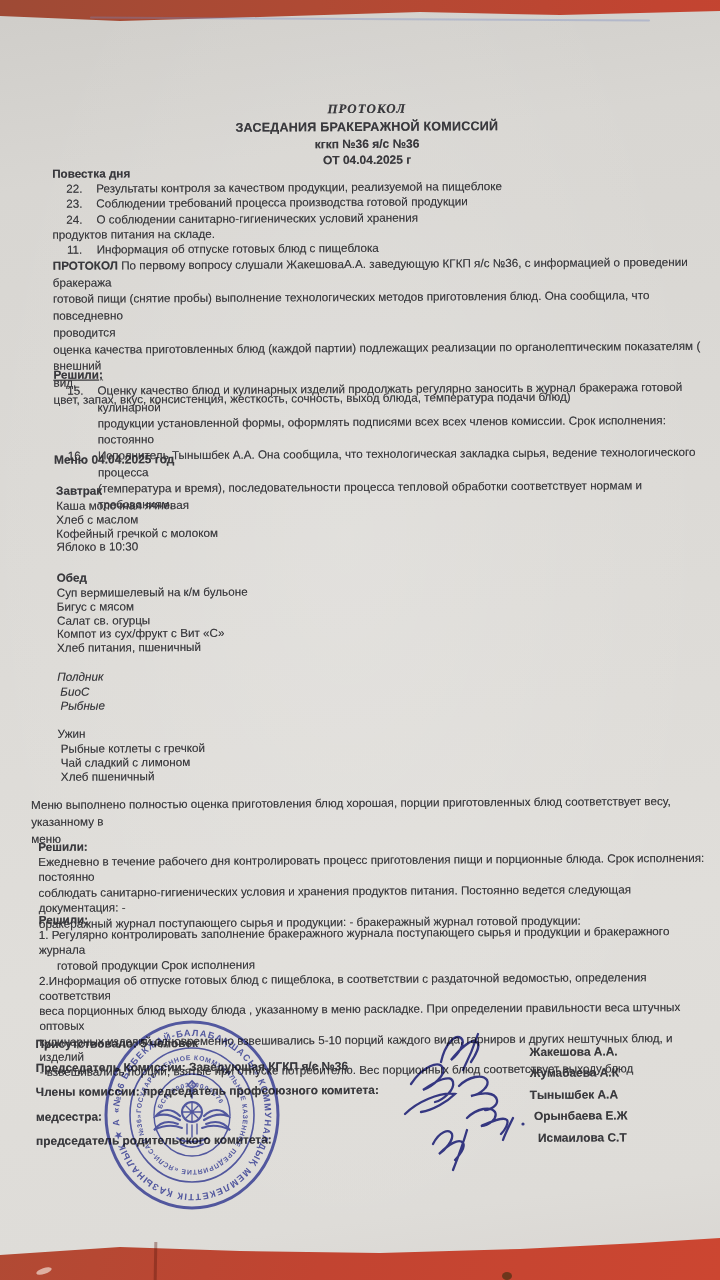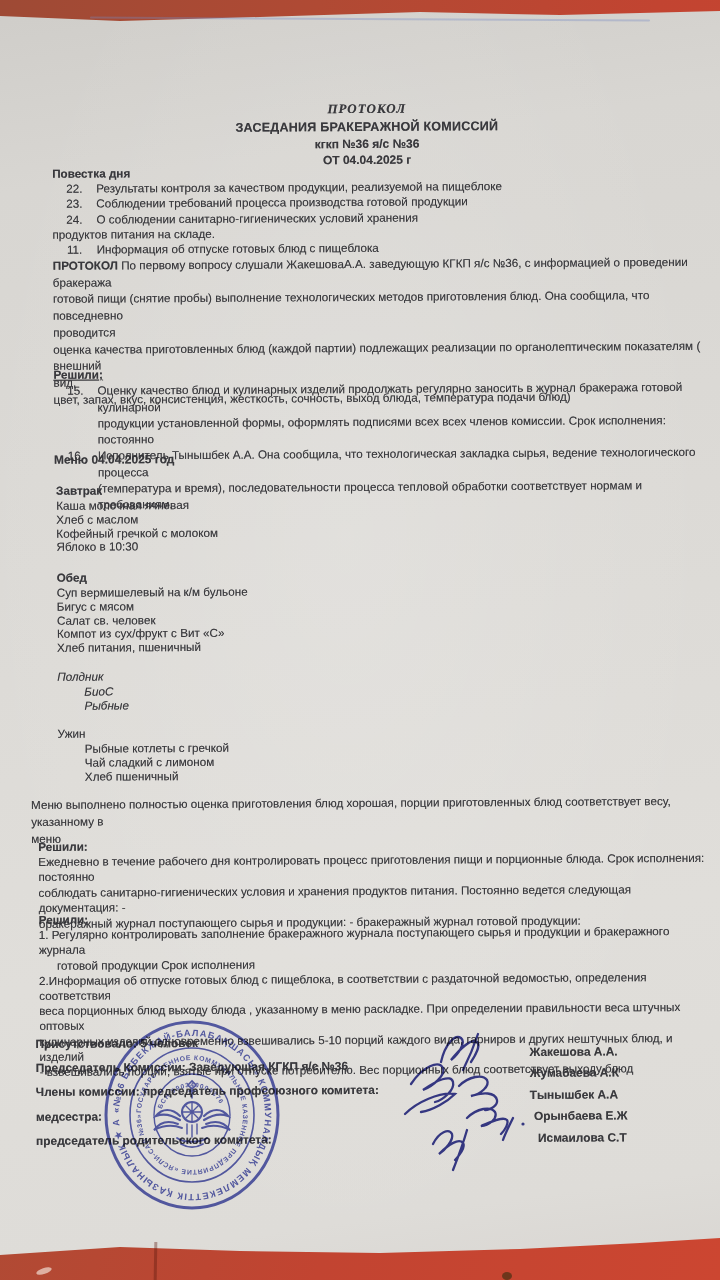--- a/index.html
+++ b/index.html
@@ -38,21 +38,21 @@
   .num{flex:0 0 44px;text-align:center;}
   .session{top:256px;left:55px;width:648px;font-size:11.7px;line-height:16.7px;}
   .res1{top:365px;left:55px;width:650px;font-size:11.7px;line-height:16.3px;}
   .res-hd{font-weight:700;}
   .res-hd.ul{text-decoration:underline;}
   .menu-title{top:451px;left:55px;font-weight:700;font-size:12px;}
   .meal{left:57px;font-size:11.7px;line-height:13.8px;}
   .meal .mname{line-height:17px;}
   .meal.bold-name .mname{font-weight:700;}
   .m1{top:480px;}.m2{top:567px;}.m3{top:666px;font-style:italic;}.m4{top:723px;}
-  .m3 .mi,.m4 .mi{padding-left:3px;margin-left:24px;}
+  .m3 .mi,.m4 .mi{padding-left:3px;}
   .summary{top:794px;left:30px;width:676px;font-size:11.7px;line-height:17px;}
   .res2{top:838px;left:37px;width:668px;font-size:11.7px;line-height:15.4px;}
   .res2 .res-hd{line-height:14px;}
   .res3{top:910px;left:37px;width:664px;font-size:11.7px;line-height:15.2px;}
   .res3 .ind{padding-left:18px;}
   .footer{top:1030px;left:33px;width:420px;font-weight:700;font-size:11.9px;line-height:24.2px;}
   .names{top:1043px;left:527px;width:180px;font-weight:700;font-size:11.9px;line-height:21.4px;}
   .names div:nth-child(4){padding-left:4px;}
   .names div:nth-child(5){padding-left:8px;}
   
@@ -136,21 +136,21 @@
       <div class="mi">Каша молочная ячневая</div>
       <div class="mi">Хлеб с маслом</div>
       <div class="mi">Кофейный гречкой с молоком</div>
       <div class="mi">Яблоко в 10:30</div>
     </div>
 
     <div class="sec meal m2 bold-name">
       <div class="mname">Обед</div>
       <div class="mi">Суп вермишелевый на к/м бульоне</div>
       <div class="mi">Бигус с мясом</div>
-      <div class="mi">Салат св. человек</div>
+      <div class="mi">Салат св. огурцы</div>
       <div class="mi">Компот из сух/фрукт с Вит «С»</div>
       <div class="mi">Хлеб питания, пшеничный</div>
     </div>
 
     <div class="sec meal m3">
       <div class="mname">Полдник</div>
       <div class="mi">БиоС</div>
       <div class="mi">Рыбные</div>
     </div>
 

